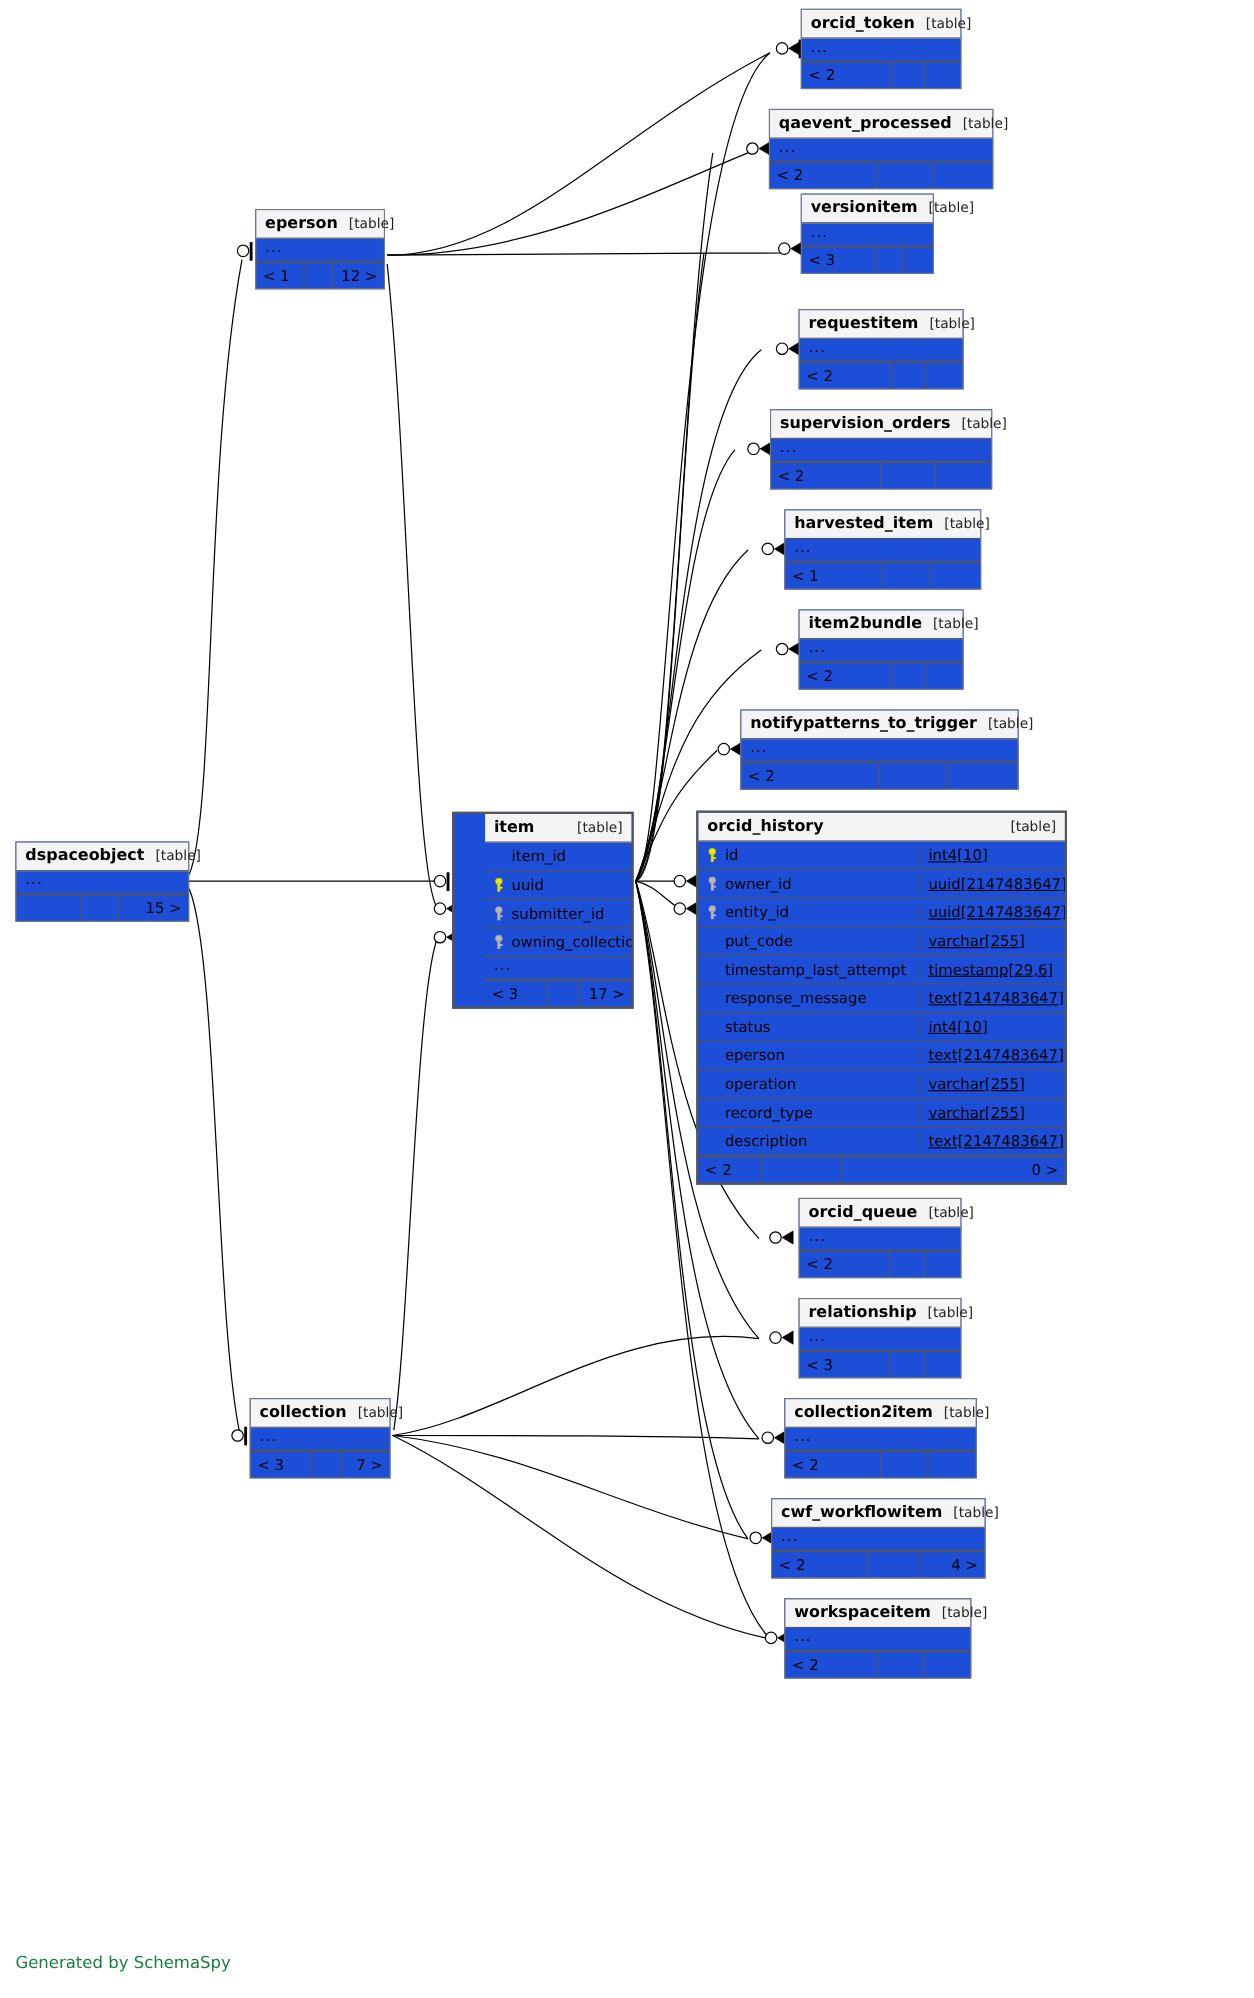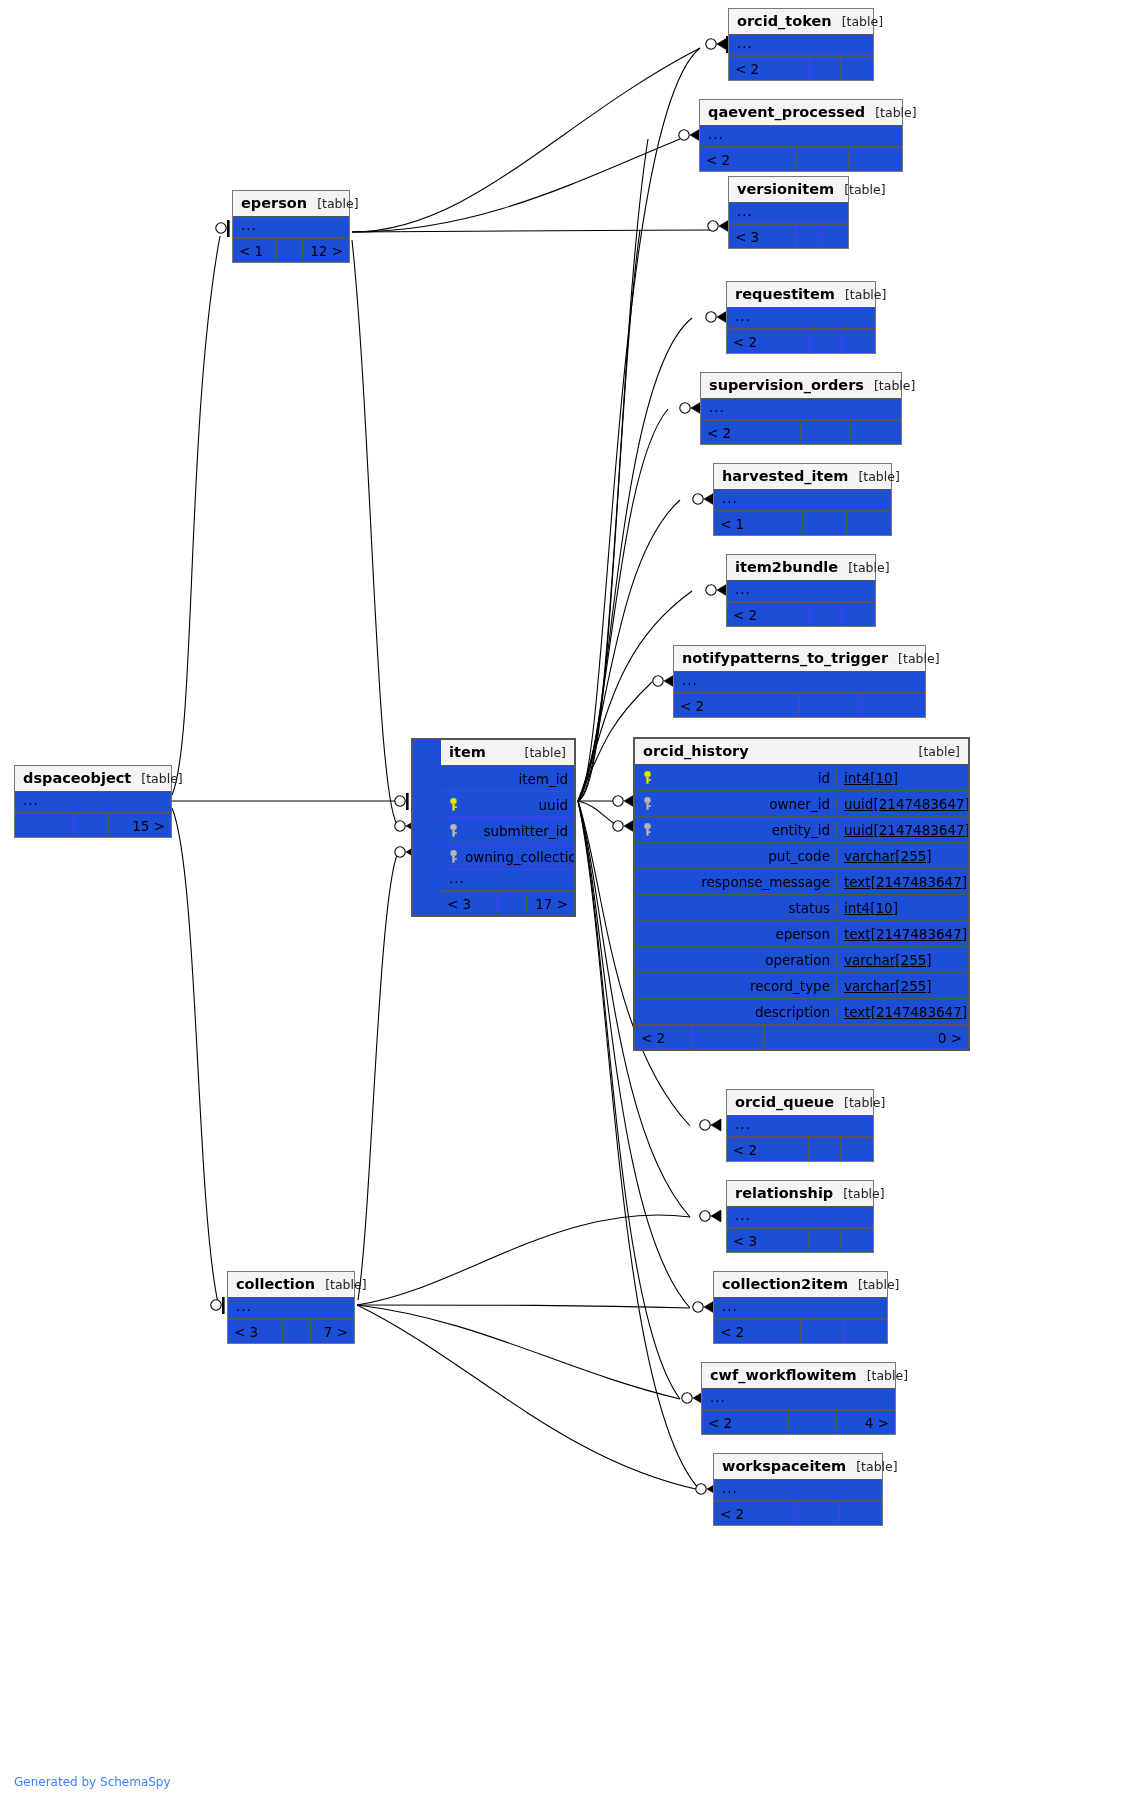--- a/index.html
+++ b/index.html
@@ -82,21 +82,20 @@
     align-items: center;
   }
   .tbl .row:last-child { border-bottom: none; }
   .tbl .col-name {
     flex: 1 1 auto;
     padding: 0 6px 0 8px;
     display: flex;
     align-items: center;
     gap: 7px;
     overflow: hidden;
-    justify-content: space-between;
   }
   .tbl .col-type {
     flex: 0 0 auto;
     border-left: 1.3px solid #555555;
     padding: 0 6px 0 7px;
     width: 132px;
     box-sizing: border-box;
     overflow: hidden;
     text-decoration: underline;
   }
@@ -134,22 +133,22 @@
     height: 13px;
     position: relative;
     flex: 0 0 auto;
   }
   .key svg { display: block; }
 
   #footnote {
     position: absolute;
     left: 14px;
     top: 1775px;
-    font-size: 12px;
-    color: #3b82f6;
+    font-size: 15px;
+    color: #15803d;
     white-space: nowrap;
   }
 </style>
 </head>
 <body>
 
 <div id="canvas">
 
   <svg class="edges" viewBox="0 0 1140 1816">
 
@@ -467,20 +466,27 @@
     </div>
 
     <div class="row">
       <span class="col-name">
         <span class="key"></span>
         <span>put_code</span>
       </span>
       <span class="col-type">varchar[255]</span>
     </div>
 
+    <div class="row">
+      <span class="col-name">
+        <span class="key"></span>
+        <span>timestamp_last_attempt</span>
+      </span>
+      <span class="col-type">timestamp[29,6]</span>
+    </div>
 
     <div class="row">
       <span class="col-name">
         <span class="key"></span>
         <span>response_message</span>
       </span>
       <span class="col-type">text[2147483647]</span>
     </div>
 
     <div class="row">

